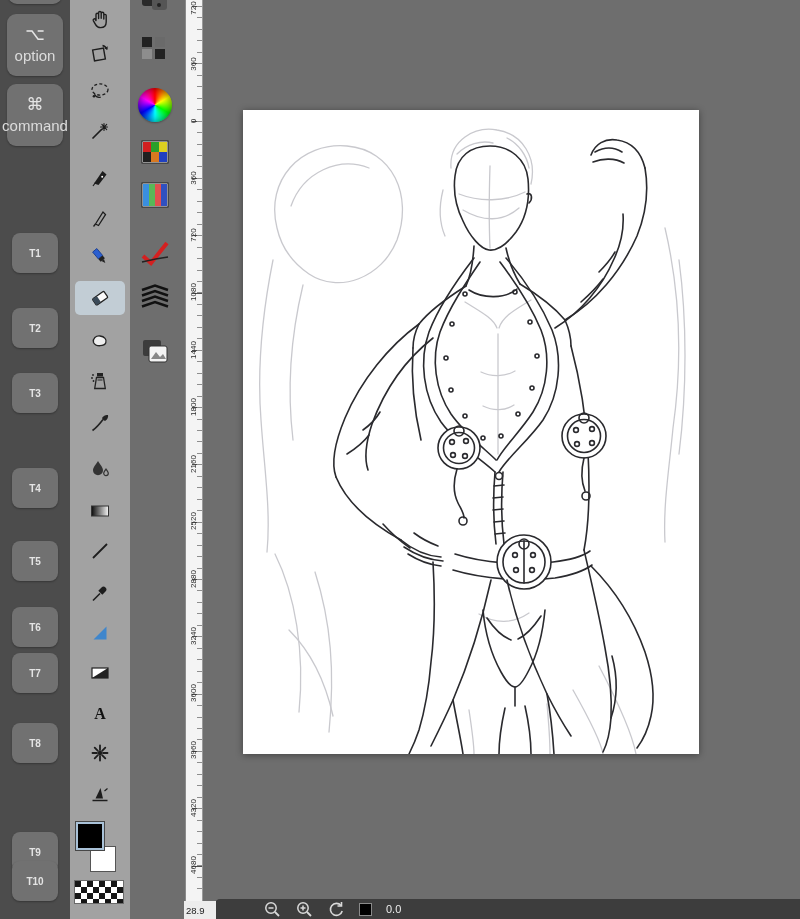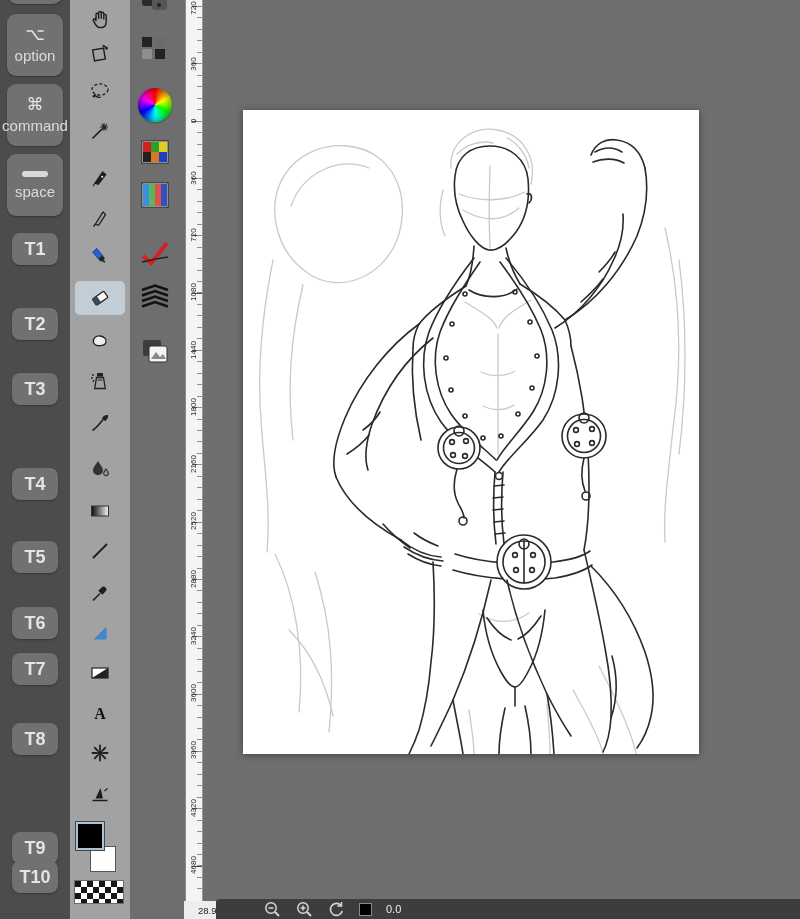--- a/index.html
+++ b/index.html
@@ -9,21 +9,21 @@
   
   .shortcut-panel { position:absolute; left:0; top:0; width:70px; height:919px; background:#4c4c4c; z-index:5; }
   .sc-btn { position:absolute; background:#717171; border-radius:9px; color:#e4e4e4;
             display:flex; flex-direction:column; align-items:center; justify-content:center;
             box-shadow:0 1px 2px rgba(0,0,0,.3); cursor:pointer; }
   .sc-partial { left:8px; top:-36px; width:54px; height:40px; }
   .sc-mod { left:7px; width:56px; height:62px; gap:3px; }
   .sc-symbol { font-size:17px; line-height:18px; }
   .sc-label { font-size:15px; color:#dcdcdc; }
   .space-bar-glyph { width:26px; height:6px; border-radius:3px; background:#d8d8d8; margin-bottom:3px; }
-  .sc-t { left:12px; width:46px; height:32px; border-radius:8px; font-size:18px; font-weight:bold; }
+  .sc-t { left:12px; width:46px; height:40px; border-radius:8px; font-size:10px; font-weight:bold; }
 
   
   .tool-column { position:absolute; left:70px; top:0; width:60px; height:919px; background:#a2a2a2; z-index:4; }
   .tool { position:absolute; left:5px; width:50px; height:34px; display:flex; align-items:center; justify-content:center; cursor:pointer; }
   .tool.selected { background:#c2cdd5; border-radius:5px; }
   .tool svg { display:block; }
   .swatch-bg { position:absolute; left:20px; top:846px; width:26px; height:26px; background:#ffffff; border:1px solid #555; }
   .swatch-fg { position:absolute; left:6px; top:822px; width:28px; height:28px; background:#000000; border:2px solid #a9c2d8; box-shadow:0 0 0 1px #474747; }
   .swatch-checker { position:absolute; left:4px; top:880px; width:50px; height:24px; border:1px solid #6a6a6a;
             background-image:repeating-conic-gradient(#ffffff 0 25%, #161616 0 50%); background-size:12px 12px; }
@@ -40,21 +40,21 @@
   .ruler-ticks { position:absolute; inset:0;
       background-image:
         repeating-linear-gradient(to bottom,#8d8d8d 0 1px,transparent 1px 11.46px),
         repeating-linear-gradient(to bottom,#4d4d4d 0 1px,transparent 1px 57.3px);
       background-size:5px 890px,10px 890px;
       background-repeat:no-repeat,no-repeat;
       background-position:100% 6px,100% 6px; }
   .ruler-label { position:absolute; left:-7px; width:30px; height:10px; line-height:10px; text-align:center;
       font-size:8px; color:#2b2b2b; transform:rotate(-90deg); }
   .ruler-corner { position:absolute; left:184px; top:901px; width:32px; height:18px; background:#ededed;
-      font-size:9.5px; color:#222; display:flex; align-items:center; padding-left:14px; z-index:7; }
+      font-size:9.5px; color:#222; display:flex; align-items:center; padding-left:2px; z-index:7; }
 
   
   .canvas-area { position:absolute; left:204px; top:0; width:596px; height:919px; background:#6e6e6e; z-index:1; }
   .canvas { position:absolute; left:39px; top:110px; width:456px; height:644px; background:#ffffff;
             box-shadow:0 1px 7px rgba(0,0,0,.4); }
   .canvas svg { position:absolute; left:0; top:0; }
 
   
   .status-bar { position:absolute; left:215px; top:899px; width:585px; height:20px; background:#3d3d3d;
       z-index:6; display:flex; align-items:center; gap:14px; padding-left:48px; border-top-left-radius:5px; }
@@ -68,24 +68,20 @@
 <div class="shortcut-panel">
   <div class="sc-btn sc-partial"></div>
 
   <div class="sc-btn sc-mod" style="top:14px">
     <span class="sc-symbol">⌥</span>
     <span class="sc-label">option</span>
   </div>
   <div class="sc-btn sc-mod" style="top:84px">
     <span class="sc-symbol">⌘</span>
     <span class="sc-label">command</span>
-  </div>
-  <div class="sc-btn sc-mod" style="top:154px">
-    <span class="space-bar-glyph"></span>
-    <span class="sc-label">space</span>
   </div>
 
   <div class="sc-btn sc-t" style="top:233px">T1</div>
   <div class="sc-btn sc-t" style="top:308px">T2</div>
   <div class="sc-btn sc-t" style="top:373px">T3</div>
   <div class="sc-btn sc-t" style="top:468px">T4</div>
   <div class="sc-btn sc-t" style="top:541px">T5</div>
   <div class="sc-btn sc-t" style="top:607px">T6</div>
   <div class="sc-btn sc-t" style="top:653px">T7</div>
   <div class="sc-btn sc-t" style="top:723px">T8</div>

